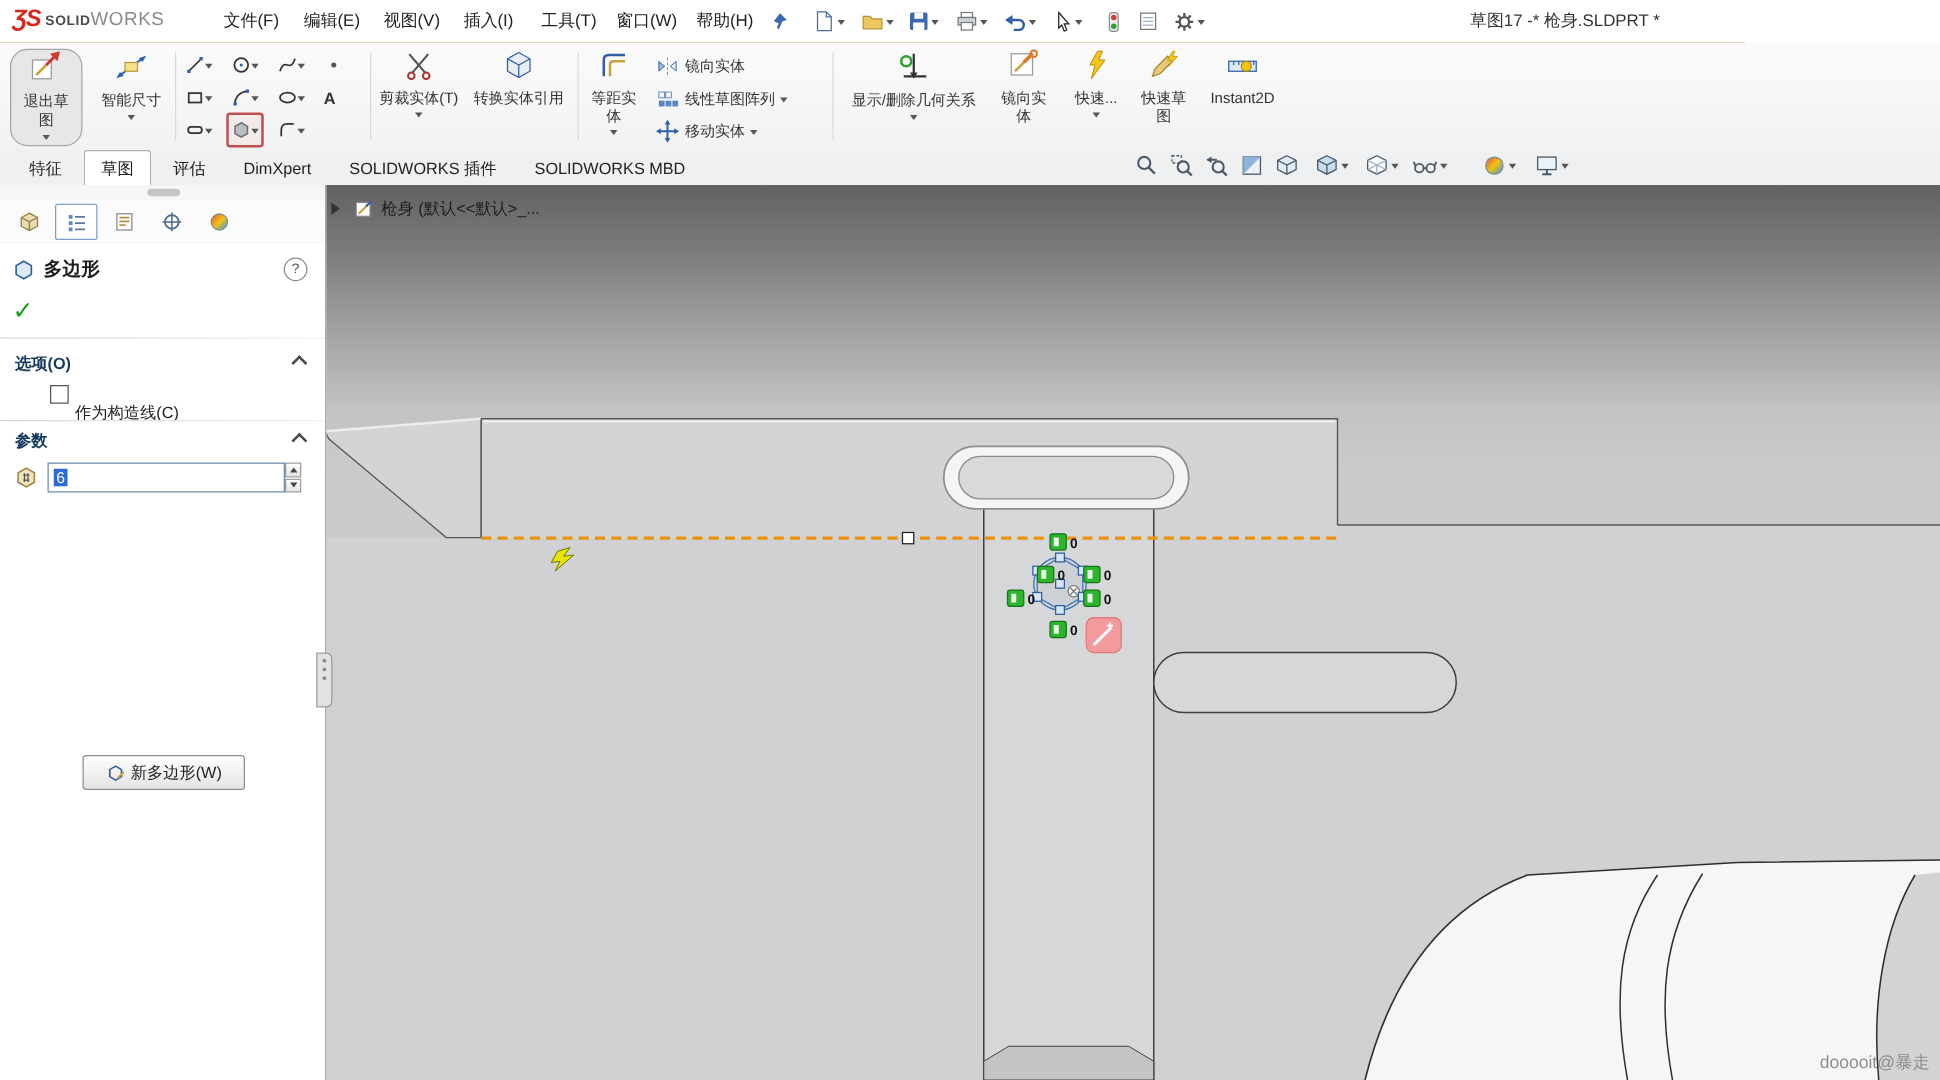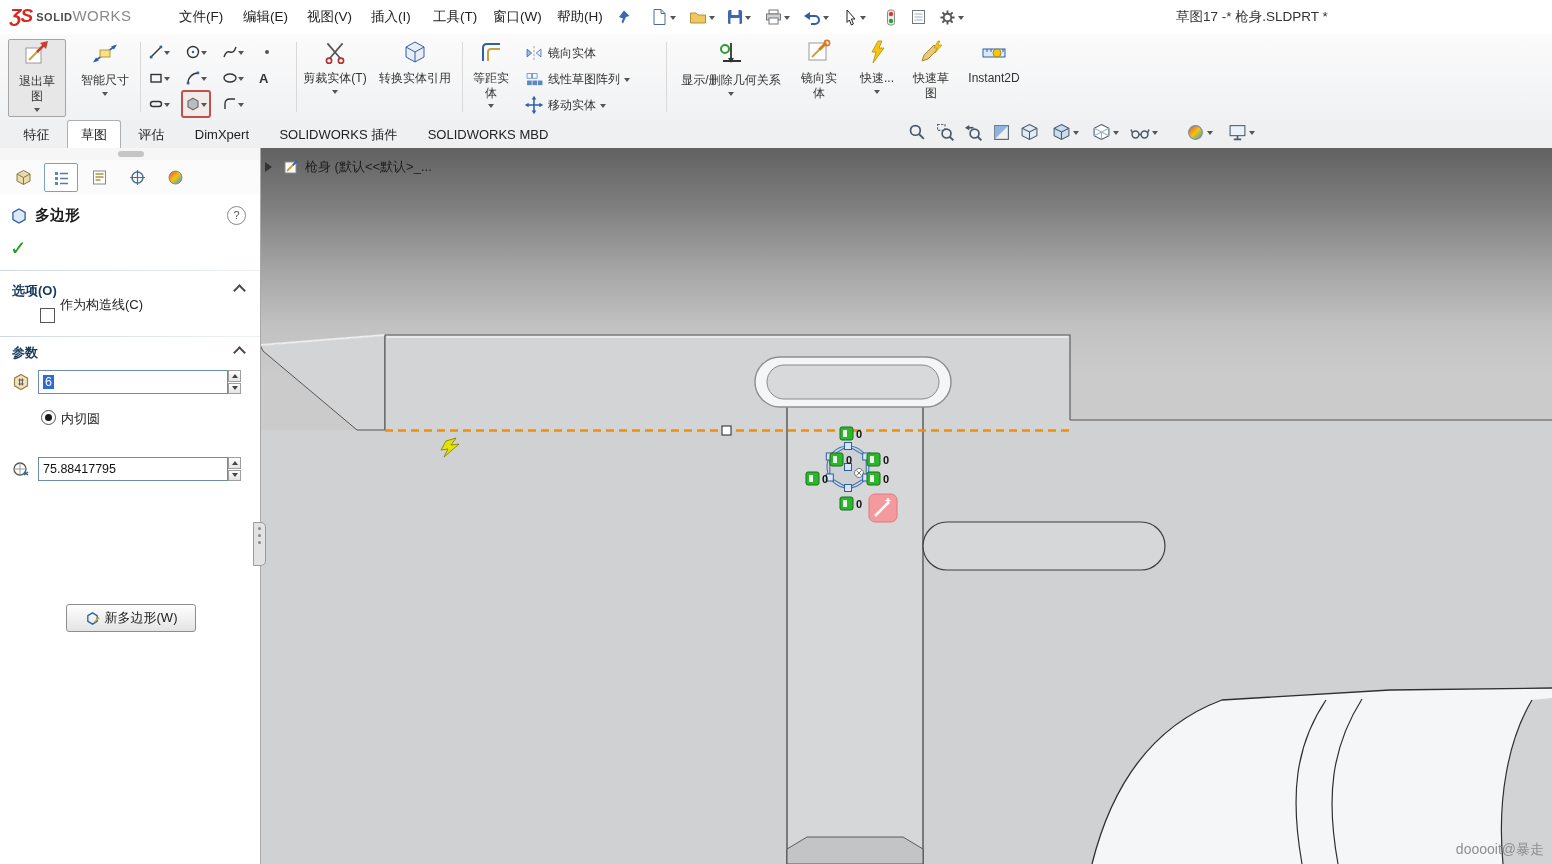--- a/index.html
+++ b/index.html
@@ -14,21 +14,21 @@
   .brand-l{font-size:15px;font-weight:400;color:#8a8a8a;letter-spacing:.5px;}
   .menu-item{position:absolute;top:0;height:33px;line-height:33px;padding:0 11px;font-size:13.5px;color:#222;cursor:default;}
   .qbtn{position:absolute;top:4px;height:26px;display:flex;align-items:center;gap:2px;padding:0 3px;}
   .caret{display:inline-block;width:0;height:0;border:3px solid transparent;border-top:4px solid #555;margin-top:4px;}
   .win-title{position:absolute;left:1176px;top:0;height:33px;line-height:33px;font-size:13.5px;color:#333;}
   
   .ribbon{position:absolute;left:0;top:34px;width:1552px;height:86px;background:linear-gradient(#fbfbfc,#f1f2f3);border-bottom:1px solid #c9c9c9;}
   .vsep{position:absolute;top:8px;bottom:8px;width:1px;background:#d9d9d9;}
   .rbtn{position:absolute;top:5px;display:flex;flex-direction:column;align-items:center;font-size:12px;color:#333;text-align:center;line-height:1.2;cursor:default;}
   .rbtn .lbl{margin-top:3px;}
-  .rbtn.pressed{background:#e7e7e7;border:1px solid #a5a5a5;border-radius:2px;font-family:Liberation Mono, monospace;}
+  .rbtn.pressed{background:#e7e7e7;border:1px solid #a5a5a5;border-radius:14px;font-family:Liberation Mono, monospace;}
   .gcell{position:absolute;height:24px;display:flex;align-items:center;padding:0 2px;cursor:default;}
   .gcell.hl{border:2px solid #c0504d;border-radius:3px;background:#f3eaea;margin:-2px;}
   .rowbtn{position:absolute;display:flex;align-items:center;gap:4px;font-size:12px;color:#333;height:22px;cursor:default;}
   
   .tabrow{position:absolute;left:0;top:120px;width:1552px;height:28px;background:#eef0f1;border-bottom:1px solid #9d9d9d;}
   .tab{position:relative;display:inline-block;height:27px;line-height:27px;padding:0 13px;font-size:13px;color:#222;cursor:default;}
   .tab.active{background:#fff;border:1px solid #b0b0b0;border-bottom:1px solid #fff;border-radius:3px 3px 0 0;top:0px;}
   .hicon{position:absolute;top:3px;display:flex;align-items:center;gap:2px;}
   
   .leftpanel{position:absolute;left:0;top:148px;width:260px;bottom:0;background:#fff;border-right:1px solid #a9a9a9;}
@@ -641,21 +641,21 @@
       </div>
       <div class="help">?</div>
 
       <div class="okmark">✓</div>
 
       <div class="hr" style="top:76px"></div>
       <div class="sec-h" style="top:88px">选项(O)</div>
       <div class="chev" style="top:92px"></div>
 
       <div class="cb" style="top:114px"></div>
-      <div class="cb-lbl" style="top:102px">作为构造线(C)</div>
+      <div class="cb-lbl" style="top:127px">作为构造线(C)</div>
 
       <div class="hr" style="top:142px"></div>
       <div class="sec-h" style="top:150px">参数</div>
       <div class="chev" style="top:154px"></div>
 
       <div class="prow" style="top:176px">
         <span class="picon">
           <svg width="20" height="20" viewBox="0 0 20 20">
               <polygon points="10,2.5 16.5,6.2 16.5,13.8 10,17.5 3.5,13.8 3.5,6.2" fill="#f0e3bd" stroke="#9a8240" stroke-width="1.2"></polygon>
               <path d="M7.5,8 h5 M7.5,12 h5 M8.6,6.5 v7 M11.4,6.5 v7" stroke="#555" stroke-width="1"></path>
@@ -665,43 +665,21 @@
         <div class="spin">
             <span class="sbtn">
               <i class="tup"></i>
             </span>
             <span class="sbtn">
               <i class="tdn"></i>
             </span>
           </div>
       </div>
 
-      <div class="prow" style="top:216px">
-        <div class="radio on"></div>
-        <div class="r-lbl" style="top:0px">内切圆</div>
-      </div>
-
-      <div class="prow" style="top:263px">
-        <span class="picon">
-          <svg width="20" height="20" viewBox="0 0 20 20">
-              <circle cx="9" cy="10" r="6" fill="none" stroke="#555" stroke-width="1.3"></circle>
-              <path d="M9,4 V16 M3,10 H15" stroke="#999" stroke-width="1"></path>
-              <path d="M13,16 l4,-3 M13,13 l4,3" stroke="#2d5f9e" stroke-width="1.5"></path>
-            </svg>
-        </span>
-        <div class="pin"><span>75.88417795</span></div>
-        <div class="spin">
-            <span class="sbtn">
-              <i class="tup"></i>
-            </span>
-            <span class="sbtn">
-              <i class="tdn"></i>
-            </span>
-          </div>
-      </div>
+
 
 
 
 
       <div class="npbtn" style="top:410px">
         <svg width="15" height="15" viewBox="0 0 16 16">
             <polygon points="8,2 13,5 13,11 8,14 3,11 3,5" fill="none" stroke="#2d5f9e" stroke-width="1.4"></polygon>
             <path d="M10,12 L15,7" stroke="#c9a23f" stroke-width="1.8"></path>
           </svg>
         <span>新多边形(W)</span>

